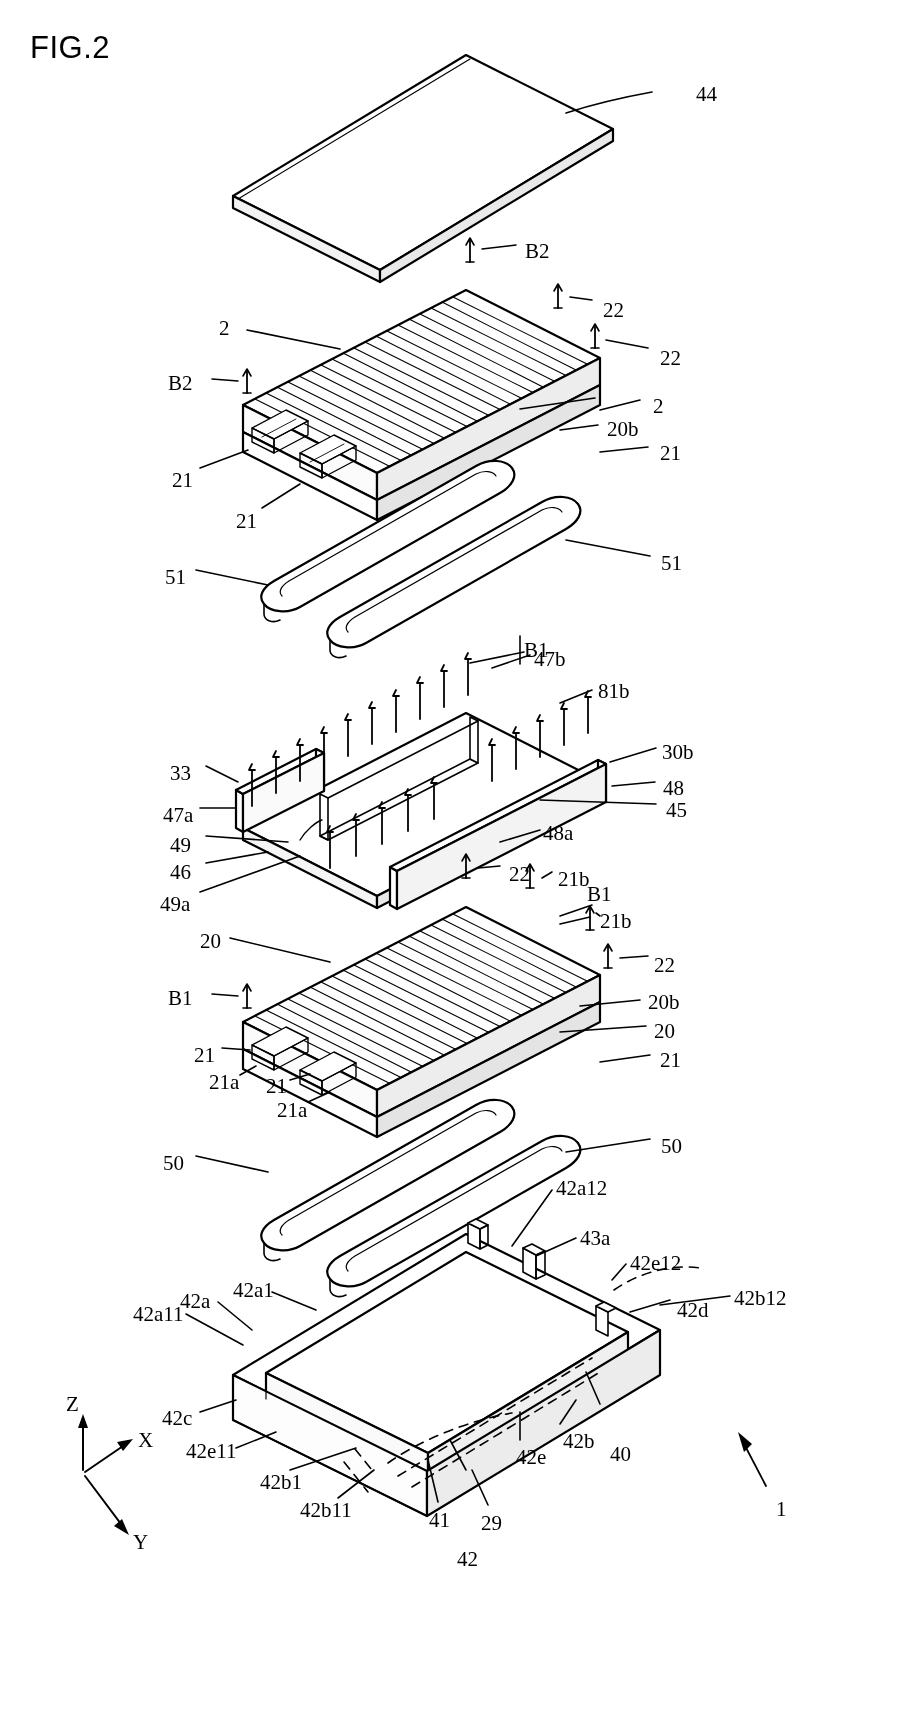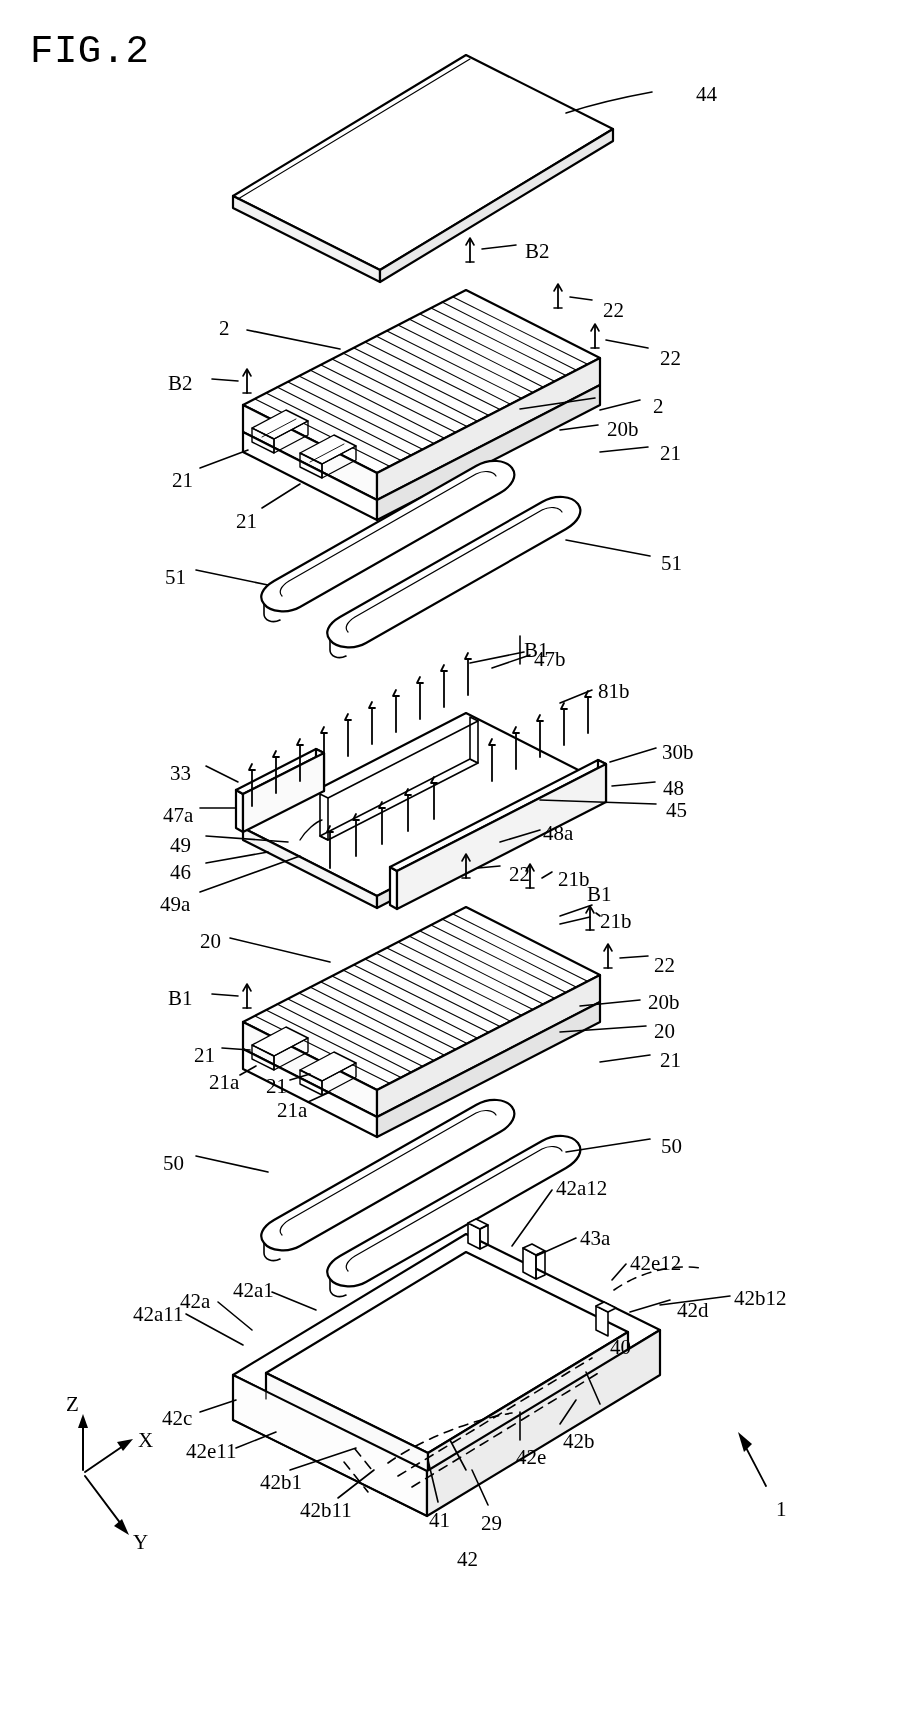--- a/index.html
+++ b/index.html
@@ -13,22 +13,22 @@
     height: 1725px;
     background: #ffffff;
     font-family: "Liberation Serif", serif;
     color: #000000;
     overflow: hidden;
   }
   #fig-title {
     position: absolute;
     left: 30px;
     top: 30px;
-    font-size: 39px;
-    font-family: Liberation Mono, monospace;
+    font-size: 31px;
+    font-family: Liberation Sans, sans-serif;
     letter-spacing: 0.5px;
   }
   #drawing {
     position: absolute;
     left: 0;
     top: 0;
     width: 897px;
     height: 1725px;
   }
   .lbl {
@@ -437,21 +437,21 @@
     <span class="lbl" style="left:580px;top:1228px">43a</span>
     <span class="lbl" style="left:630px;top:1253px">42e12</span>
     <span class="lbl" style="left:233px;top:1280px">42a1</span>
     <span class="lbl" style="left:180px;top:1291px">42a</span>
     <span class="lbl" style="left:734px;top:1288px">42b12</span>
     <span class="lbl" style="left:677px;top:1300px">42d</span>
     <span class="lbl" style="left:133px;top:1304px">42a11</span>
     <span class="lbl" style="left:162px;top:1408px">42c</span>
     <span class="lbl" style="left:186px;top:1441px">42e11</span>
     <span class="lbl" style="left:563px;top:1431px">42b</span>
-    <span class="lbl" style="left:610px;top:1337px">40</span>
+    <span class="lbl" style="left:610px;top:1444px">40</span>
     <span class="lbl" style="left:516px;top:1447px">42e</span>
     <span class="lbl" style="left:457px;top:1549px">42</span>
     <span class="lbl" style="left:260px;top:1472px">42b1</span>
     <span class="lbl" style="left:300px;top:1500px">42b11</span>
     <span class="lbl" style="left:429px;top:1510px">41</span>
     <span class="lbl" style="left:481px;top:1513px">29</span>
     <span class="lbl" style="left:776px;top:1499px">1</span>
 
     <span class="axis-lbl" style="left:66px;top:1392px">Z</span>
     <span class="axis-lbl" style="left:138px;top:1428px">X</span>

